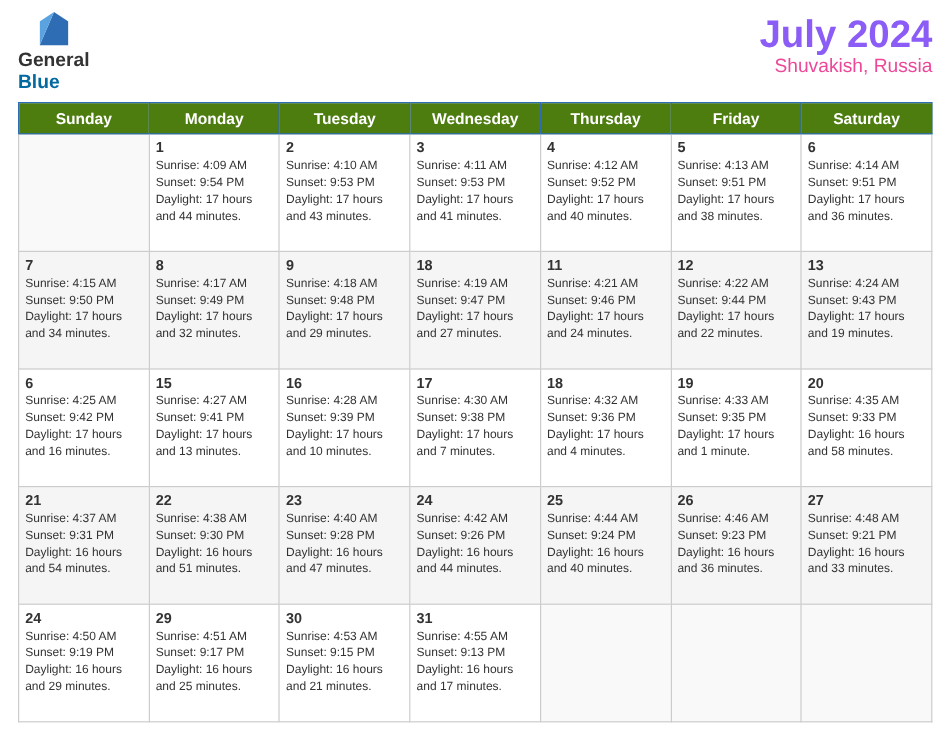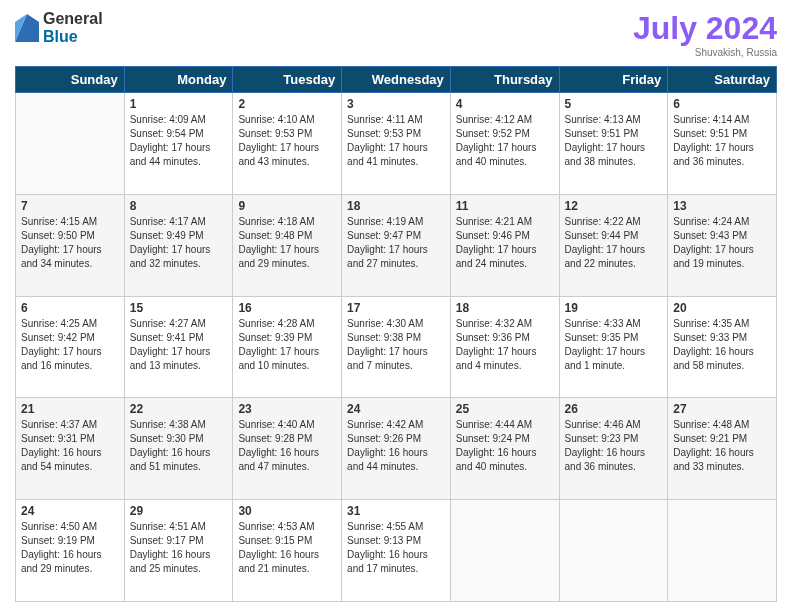--- a/index.html
+++ b/index.html
@@ -20,20 +20,21 @@
     .header {
       display: flex;
       justify-content: space-between;
       align-items: flex-start;
       margin-bottom: 8px;
     }
     .logo {
       display: flex;
       align-items: center;
       gap: 4px;
+      flex-direction: column;
     }
     .logo-text {
       display: flex;
       flex-direction: column;
       line-height: 1.1;
     }
     .logo-general {
       font-size: 16px;
       font-weight: bold;
       color: #333;
@@ -49,34 +50,34 @@
     }
     .title-block {
       text-align: right;
     }
     .main-title {
       font-size: 32px;
       font-weight: bold;
       color: #8b5cf6;
     }
     .subtitle {
-      font-size: 10px;
-      color: #737373;
+      font-size: 16px;
+      color: #ec4899;
     }
     .calendar {
       flex: 1;
       border: 1px solid #ccc;
       border-collapse: collapse;
       width: 100%;
       table-layout: fixed;
     }
     .calendar th {
-      background-color: #0c4a6e;
+      background-color: #4d7c0f;
       color: white;
-      text-align: right;
+      text-align: center;
       padding: 5px 6px;
       font-size: 13px;
       font-weight: bold;
       border: 1px solid #2e6db4;
     }
     .calendar td {
       vertical-align: top;
       padding: 4px 5px;
       border: 1px solid #ccc;
       font-size: 10px;

